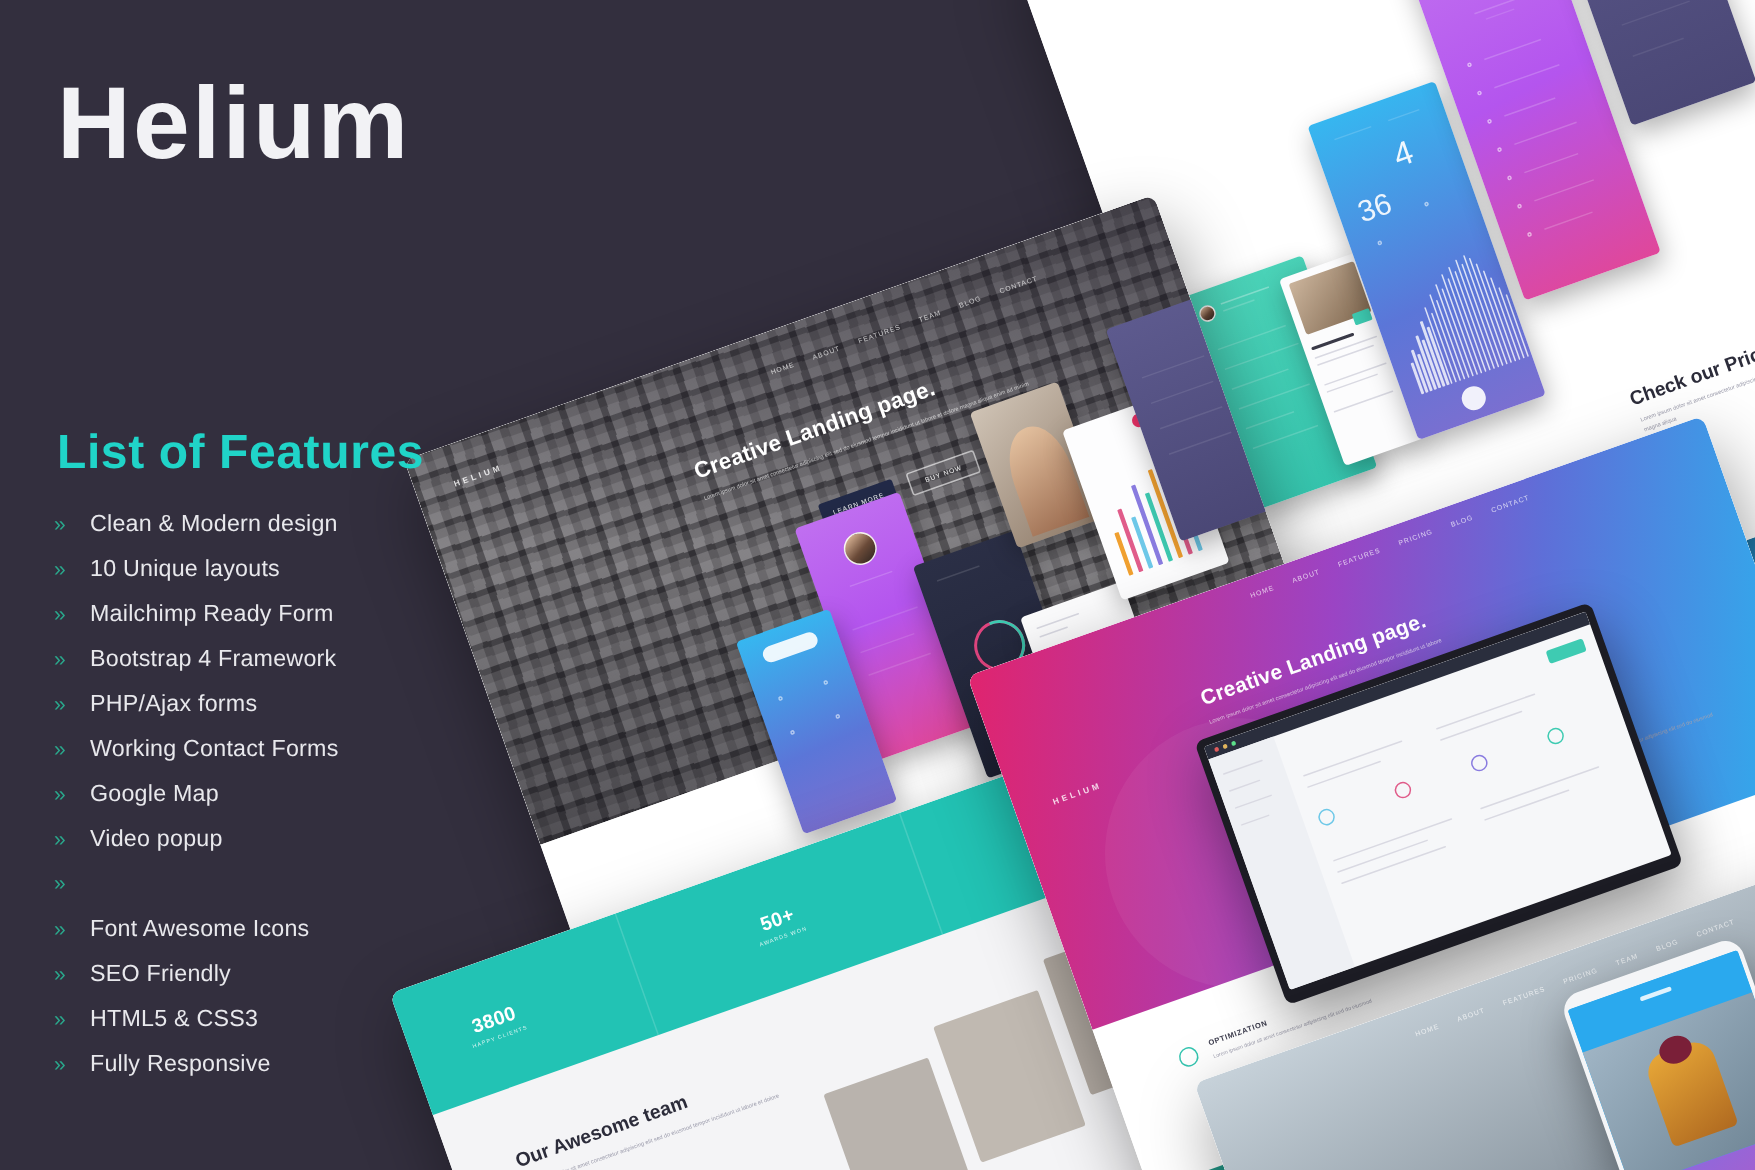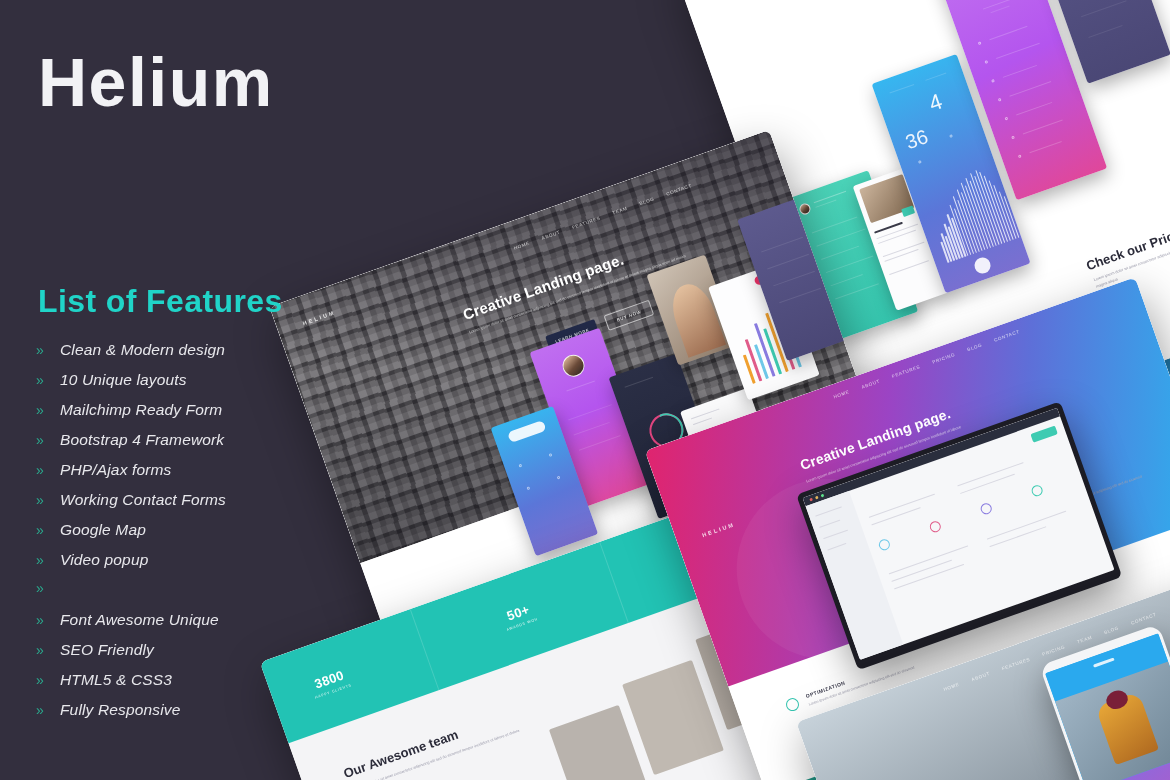--- a/index.html
+++ b/index.html
@@ -66,21 +66,21 @@
     color: #e8e8ec;
     letter-spacing: 0.15px;
   }
   .fl-marker {
     width: 24px;
     flex: 0 0 24px;
     color: #2aa88c;
     font-size: 14px;
     line-height: 1;
   }
-  .fl-text { white-space: nowrap; font-style: italic; }
+  .fl-text { white-space: nowrap; }
 
   
   .collage {
     position: absolute;
     inset: 0;
     z-index: 10;
     overflow: hidden;
   }
   .card {
     position: absolute;
@@ -631,21 +631,21 @@
       </li>
       <li>
         <span class="fl-marker">»</span>
         <span class="fl-text">Video popup</span>
       </li>
       <li>
         <span class="fl-marker">»</span>
       </li>
       <li>
         <span class="fl-marker">»</span>
-        <span class="fl-text">Font Awesome Unique</span>
+        <span class="fl-text">Font Awesome Icons</span>
       </li>
       <li>
         <span class="fl-marker">»</span>
         <span class="fl-text">SEO Friendly</span>
       </li>
       <li>
         <span class="fl-marker">»</span>
         <span class="fl-text">HTML5 &amp; CSS3</span>
       </li>
       <li>

